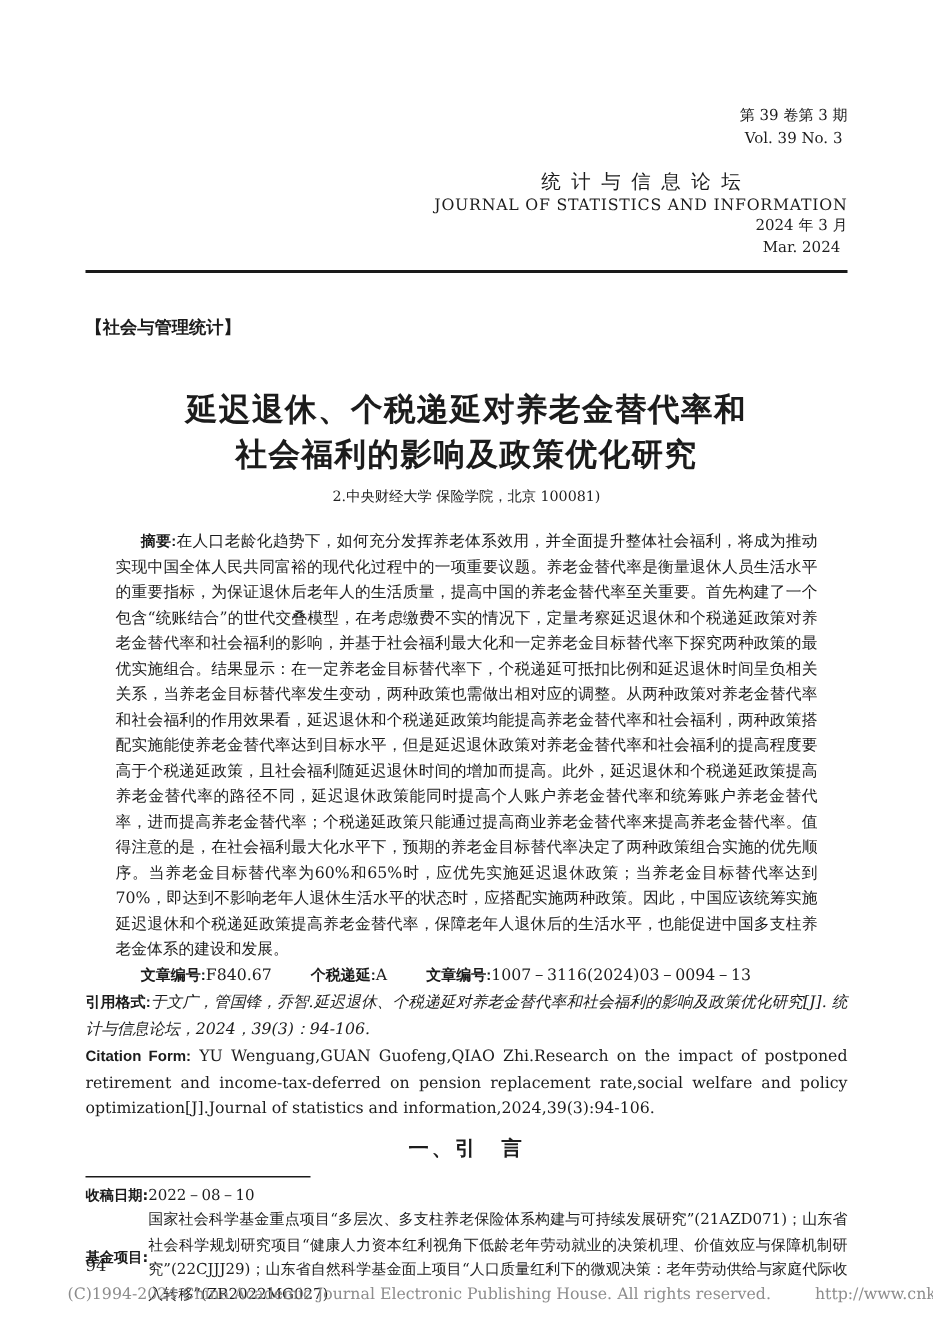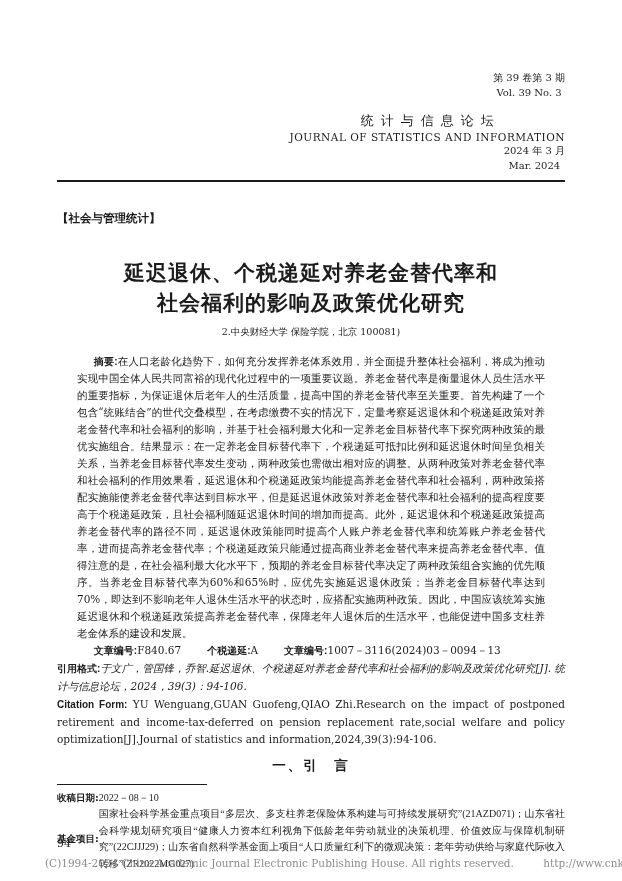--- a/index.html
+++ b/index.html
@@ -40,21 +40,21 @@
   .cite-cn-text { font-style:italic; }
 
   .section-heading { margin-top:8px; text-align:center; font-size:13.5px; font-weight:bold; letter-spacing:2px; }
   .intro-para { margin-top:9px; font-size:12px; line-height:20px; text-align:justify; text-indent:2em; }
 
   
   .footnote-rule { margin-top:9px; width:150px; border-top:1px solid #1a1a1a; }
   .footnotes { margin-top:5px; font-size:10px; line-height:16.5px; }
   .fn-entry { display:flex; align-items:center; text-align:justify; }
   .fn-label { flex:0 0 auto; font-weight:bold; font-family:"DejaVu Sans","Liberation Sans",sans-serif; font-size:9.5px; }
-  .fn-content { flex:1 1 auto;font-family:Liberation Serif, serif; }
+  .fn-content { flex:1 1 auto; }
 
   .page-number { position:absolute; left:57px; top:837px; font-size:11px; }
 
   .copyright-bar { position:absolute; left:0; right:0; bottom:12px; padding:0 45px;
     font-size:10.5px; color:#8c8c8c; white-space:nowrap; }
   .copyright-bar .url { margin-left:26px; }
 </style>
 </head>
 <body>
 

